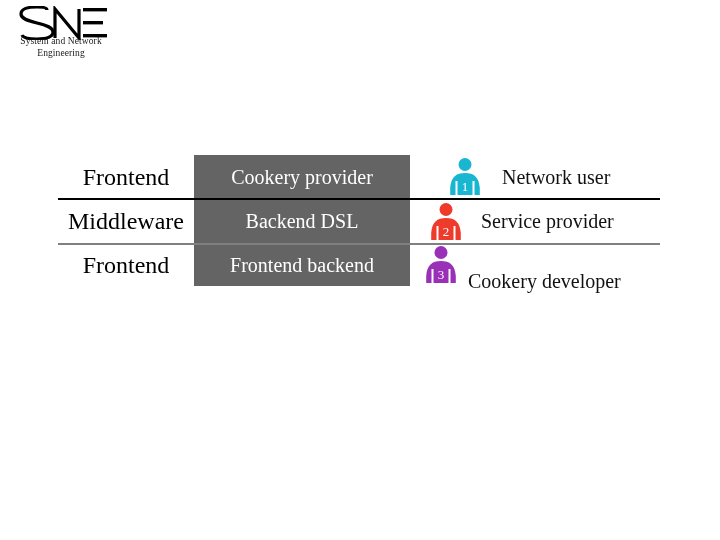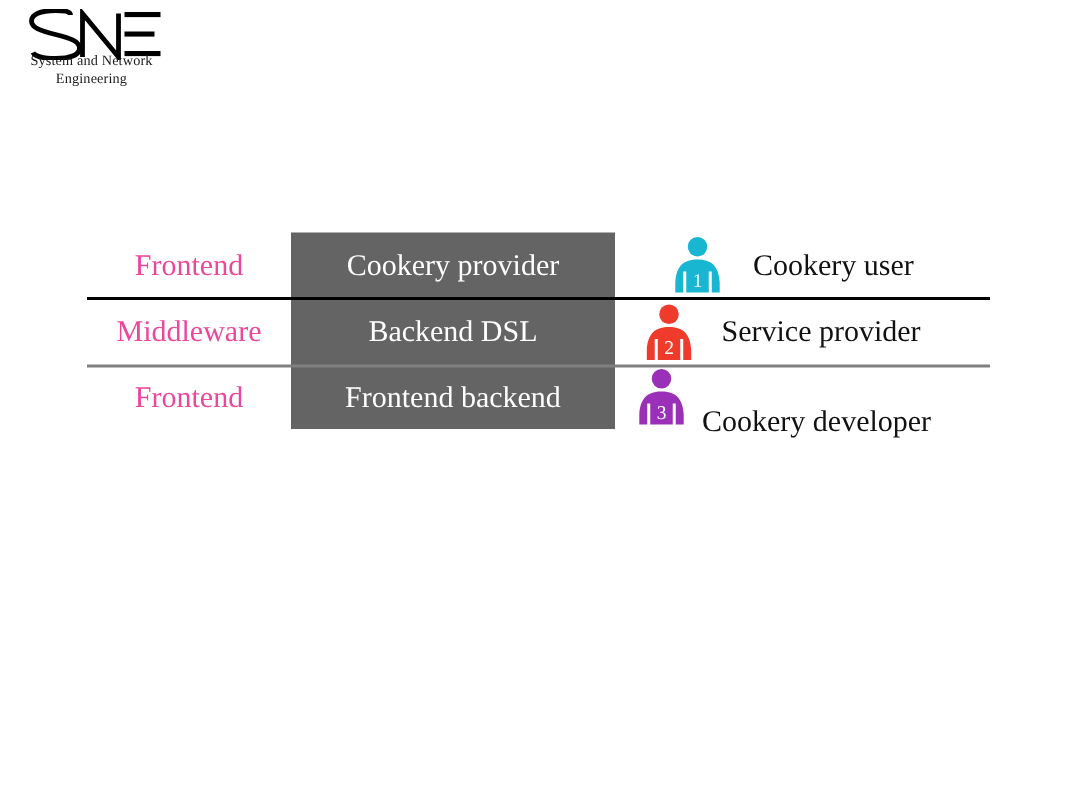--- a/index.html
+++ b/index.html
@@ -110,22 +110,22 @@
 
   .cell-layer {
     position: absolute;
     left: 0px;
     width: 136px;
     height: 100%;
     display: flex;
     align-items: center;
     justify-content: center;
     font-family: "Liberation Serif", serif;
-    font-size: 20px;
-    color: #ec4899;
+    font-size: 24px;
+    color: #000000;
     white-space: nowrap;
   }
   .cell-component {
     position: absolute;
     left: 136px;
     width: 216px;
     height: 100%;
     display: flex;
     align-items: center;
     justify-content: center;
@@ -193,21 +193,21 @@
       <div class="cell-layer">Frontend</div>
       <div class="cell-component">Cookery provider</div>
       <div class="cell-actor" id="actor-0">
         <svg class="actor-icon" viewBox="0 0 34 40" xmlns="http://www.w3.org/2000/svg">
           <circle cx="17" cy="7.5" r="6.5" fill="#19b6d2"></circle>
           <path d="M17 16 C8 16, 3 20, 2.2 31 L2.2 38 L7.5 38 L7.5 24 L9.5 24 L9.5 38
                    L24.5 38 L24.5 24 L26.5 24 L26.5 38 L31.8 38 L31.8 31
                    C31 20, 26 16, 17 16 Z" fill="#19b6d2"></path>
           <text x="17" y="34" text-anchor="middle" font-family="Liberation Serif, serif" font-size="13" fill="#ffffff">1</text>
         </svg>
-        <span class="actor-label" id="label-0">Cookery user</span>
+        <span class="actor-label" id="label-0">Network user</span>
       </div>
     </div>
 
     <div class="row" id="row-1">
       <div class="cell-layer">Middleware</div>
       <div class="cell-component">Backend DSL</div>
       <div class="cell-actor" id="actor-1">
         <svg class="actor-icon" viewBox="0 0 34 40" xmlns="http://www.w3.org/2000/svg">
           <circle cx="17" cy="7.5" r="6.5" fill="#ef3b2c"></circle>
           <path d="M17 16 C8 16, 3 20, 2.2 31 L2.2 38 L7.5 38 L7.5 24 L9.5 24 L9.5 38

